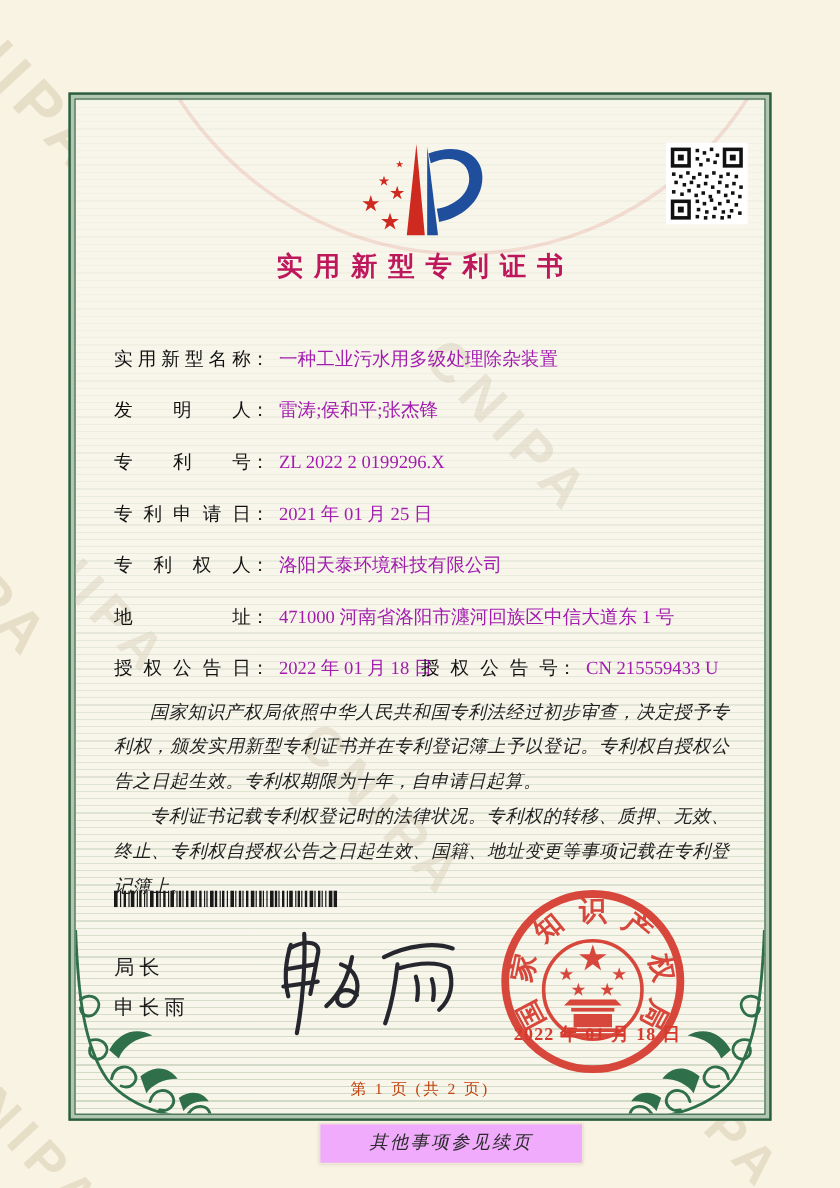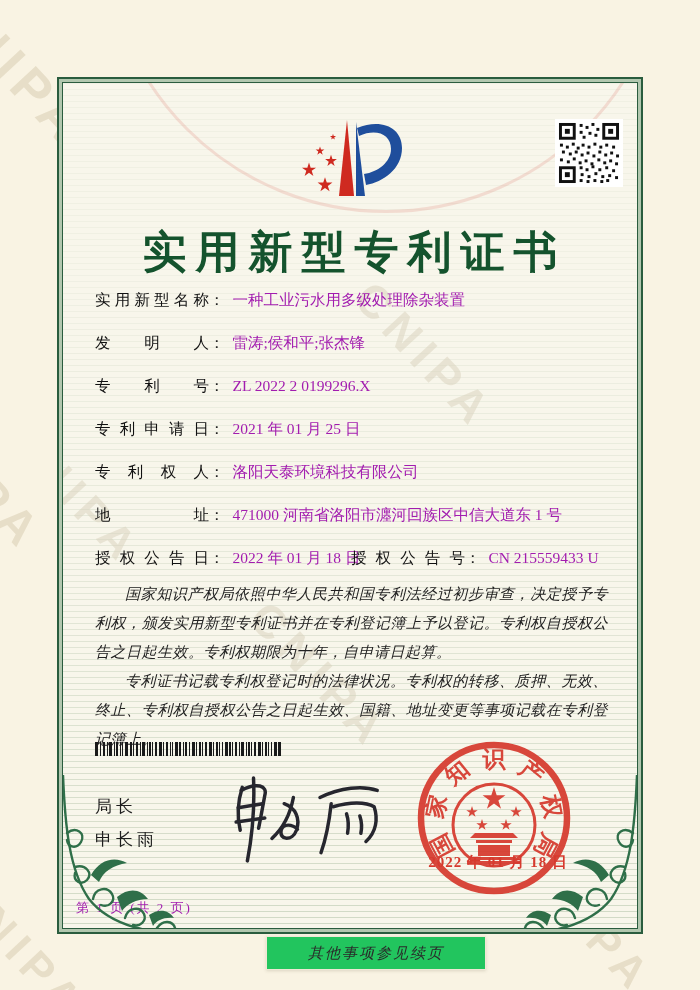--- a/index.html
+++ b/index.html
@@ -37,22 +37,22 @@
   .frame-inner > *{ position:absolute; z-index:3; }
   .red-arc{
     left:40px; top:-436px; width:560px; height:560px; border-radius:50%;
     border:3px solid rgba(209,80,70,.16); z-index:2;
   }
   
   .cert-no{ left:30px; top:33px; font-size:15px; letter-spacing:2px; color:#2b2b2b; }
   .logo{ left:227px; top:23px; }
   .qr{ left:492px; top:36px; background:#fff; padding:3px; line-height:0; }
   .title{
-    left:0; top:140px; width:100%; text-align:center;
-    font-size:44px; font-weight:bold; letter-spacing:9px; color:#14532d;
+    left:0; top:124px; width:100%; text-align:center;
+    font-size:22px; font-weight:bold; letter-spacing:9px; color:#be185d;
     text-indent:9px; 
   }
   
   .fields{ left:32px; top:206px; width:520px; font-size:15.5px; }
   .frow{ height:21px; line-height:21px; margin-bottom:22px; white-space:nowrap; }
   .lbl{
     display:inline-block; width:114px; vertical-align:top;
     text-align:justify; text-align-last:justify; color:#111;
   }
   .colon{ margin-right:8px; }
@@ -71,29 +71,29 @@
   .signer-name{ left:32px; top:745px; font-family:"Liberation Sans","DejaVu Sans",sans-serif;
     font-size:17px; letter-spacing:4px; color:#1d1d1d; }
   .signature{ left:143px; top:690px; }
   .seal{ left:346px; top:650px; width:170px; height:170px; }
   .seal svg text{ font-size:23px; font-weight:bold; fill:#d63a2e;
     font-family:"Liberation Serif","DejaVu Serif",serif; }
   .seal-date{
     left:352px; top:770px; width:166px; text-align:center;
     font-size:15px; color:#d63a2e; letter-spacing:1px; font-weight:bold; z-index:4;
   }
-  .page-num{ left:13px; top:816px; width:100%; text-align:left; font-size:13px;
-    letter-spacing:2px; color:#a21caf; }
+  .page-num{ left:0; top:816px; width:100%; text-align:center; font-size:13px;
+    letter-spacing:2px; color:#c2410c; }
   .flourish{ bottom:-12px; width:150px; height:165px; z-index:5; }
   .flourish.left{ left:-10px; }
   .flourish.right{ right:-10px; transform:scaleX(-1); }
   
   .note{
     position:absolute; left:266px; top:936px; width:218px; height:32px; z-index:3;
-    background:#22c55e; border:1px solid #efe8d4; box-shadow:0 1px 3px rgba(90,80,50,.18);
+    background:#f0abfc; border:1px solid #efe8d4; box-shadow:0 1px 3px rgba(90,80,50,.18);
     text-align:center; line-height:32px; font-size:15px; font-style:italic;
     letter-spacing:2px; color:#2a2a2a;
   }
 </style>
 </head>
 <body>
 
 <div class="page">
 
   <span class="wm" style="left:-35px; top:-28px; font-size:52px;">CNIPA</span>

